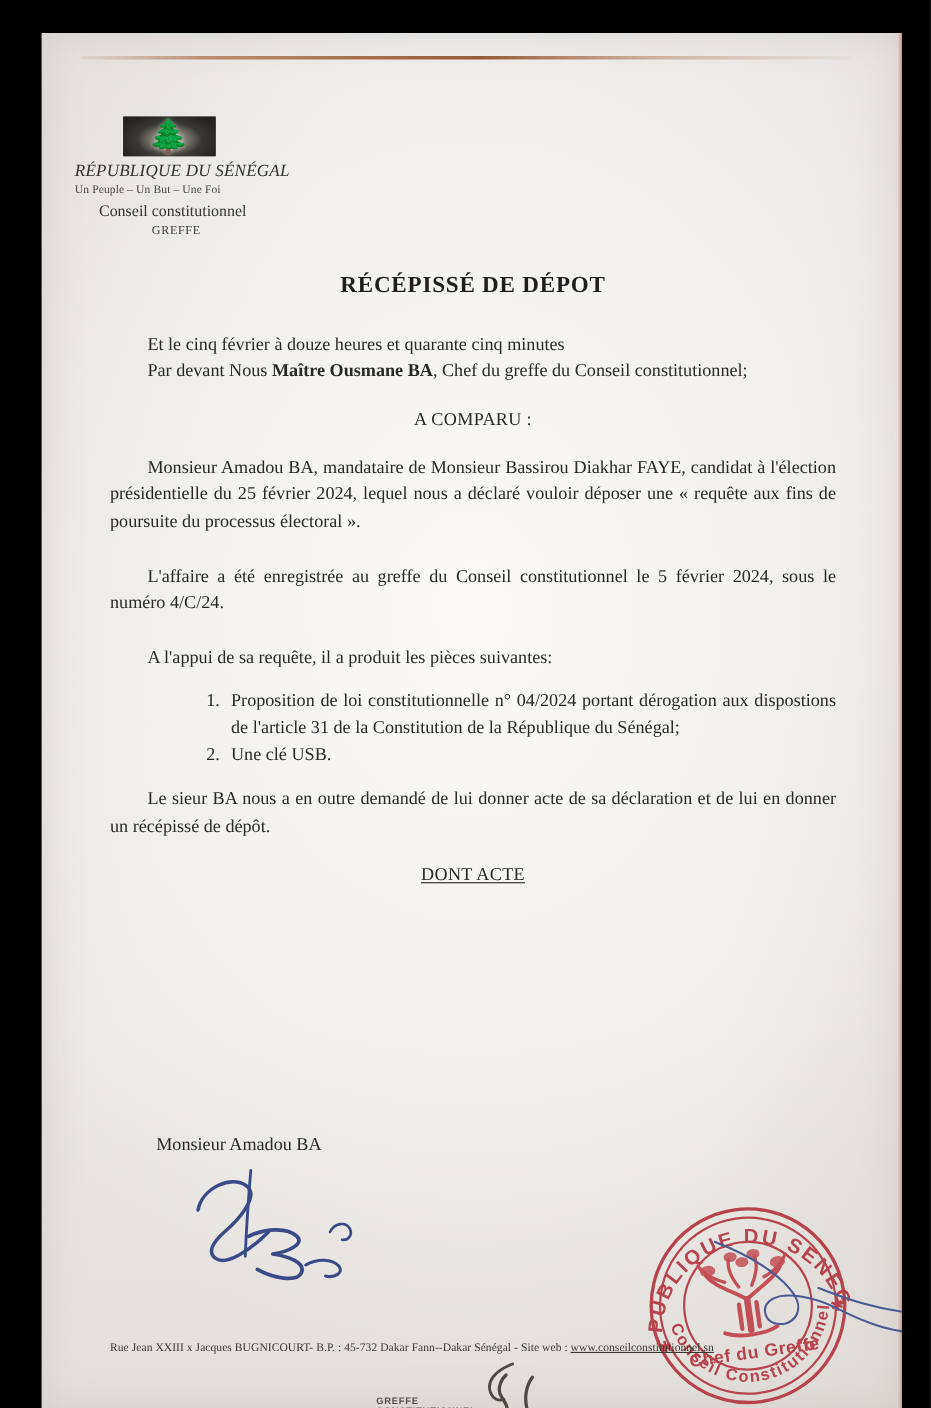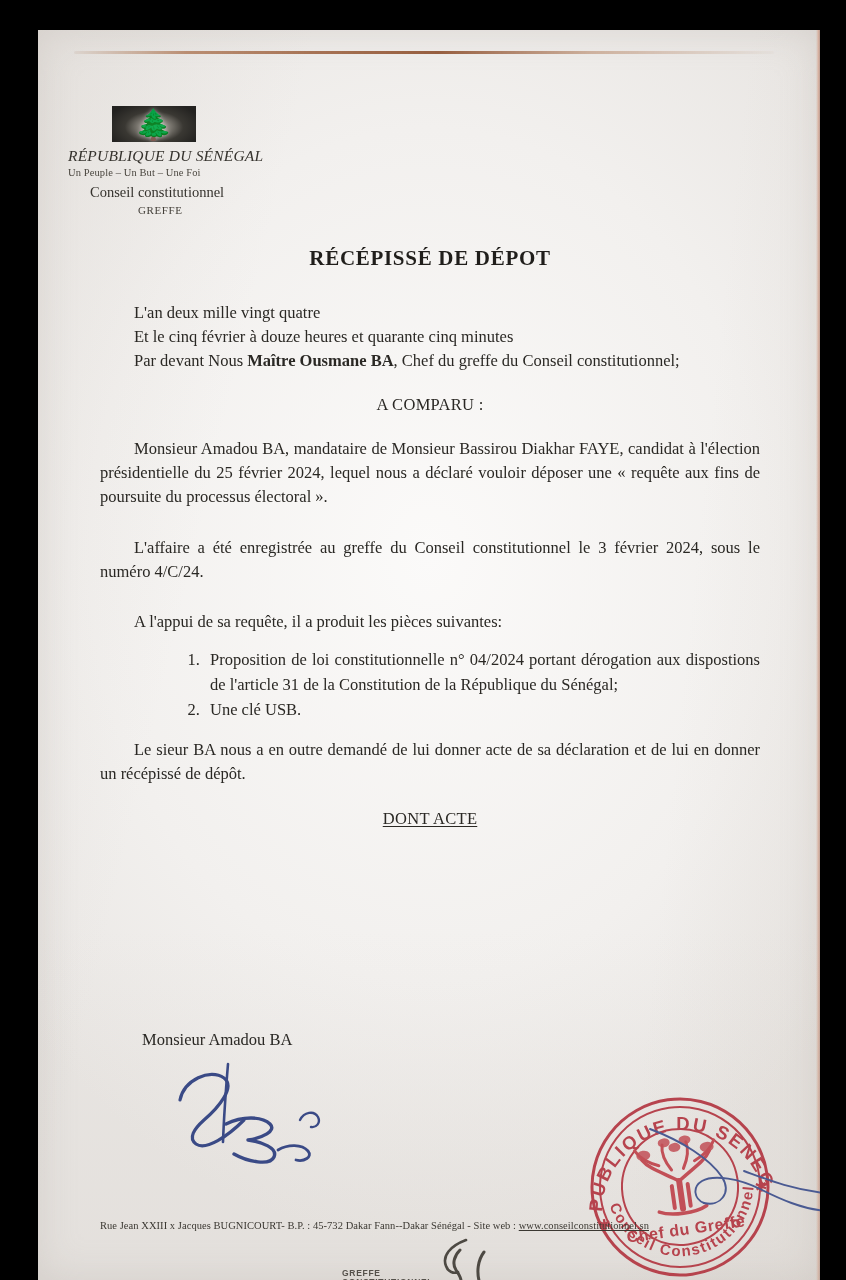--- a/index.html
+++ b/index.html
@@ -311,31 +311,30 @@
         <div class="lh-line1">RÉPUBLIQUE DU SÉNÉGAL</div>
         <div class="lh-line2">Un Peuple – Un But – Une Foi</div>
         <div class="lh-line3">Conseil constitutionnel</div>
         <div class="lh-line4">GREFFE</div>
       </div>
 
       <div class="doc-body">
 
         <h1 class="doc-title">RÉCÉPISSÉ DE DÉPOT</h1>
 
-        <div class="plainline">L'an  deux mille vingt quatre</div>
         <div class="plainline">Et le cinq février à douze heures et quarante cinq minutes</div>
         <p class="para indent"><span>Par devant Nous </span><b>Maître Ousmane BA</b><span>, Chef du greffe du Conseil constitutionnel;</span></p>
 
         <div class="section-head">A COMPARU :</div>
 
         <p class="para indent">Monsieur Amadou BA, mandataire de Monsieur Bassirou Diakhar FAYE, candidat à l'élection présidentielle du 25 février 2024, lequel nous a déclaré vouloir déposer une « requête aux fins de poursuite du processus électoral ».</p>
 
         <div class="gap-s"></div>
 
-        <p class="para indent">L'affaire a été enregistrée au greffe du Conseil constitutionnel le 3 février 2024, sous le numéro 4/C/24.</p>
+        <p class="para indent">L'affaire a été enregistrée au greffe du Conseil constitutionnel le 5 février 2024, sous le numéro 4/C/24.</p>
 
         <div class="gap-s"></div>
 
         <p class="para indent">A l'appui de sa requête, il a produit les pièces suivantes:</p>
 
         <ol class="pieces">
           <li>Proposition de loi constitutionnelle n° 04/2024 portant dérogation aux dispostions de l'article 31 de la Constitution de la République du Sénégal;</li>
           <li>Une clé USB.</li>
         </ol>
 

